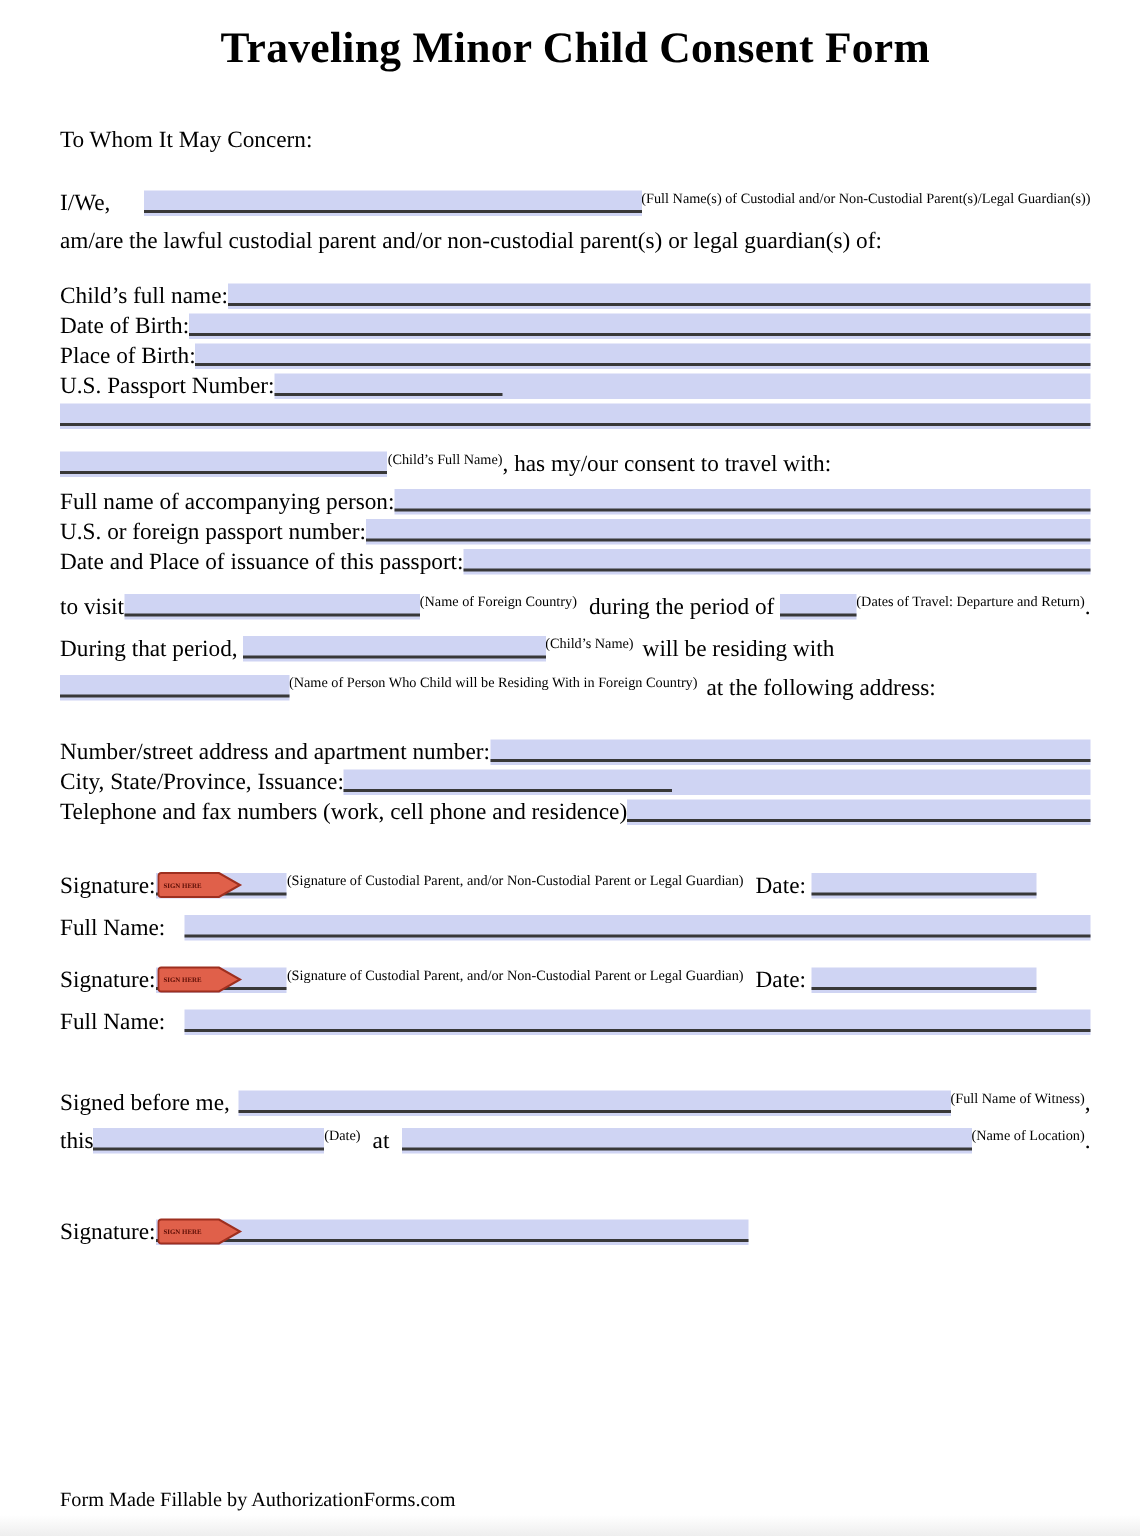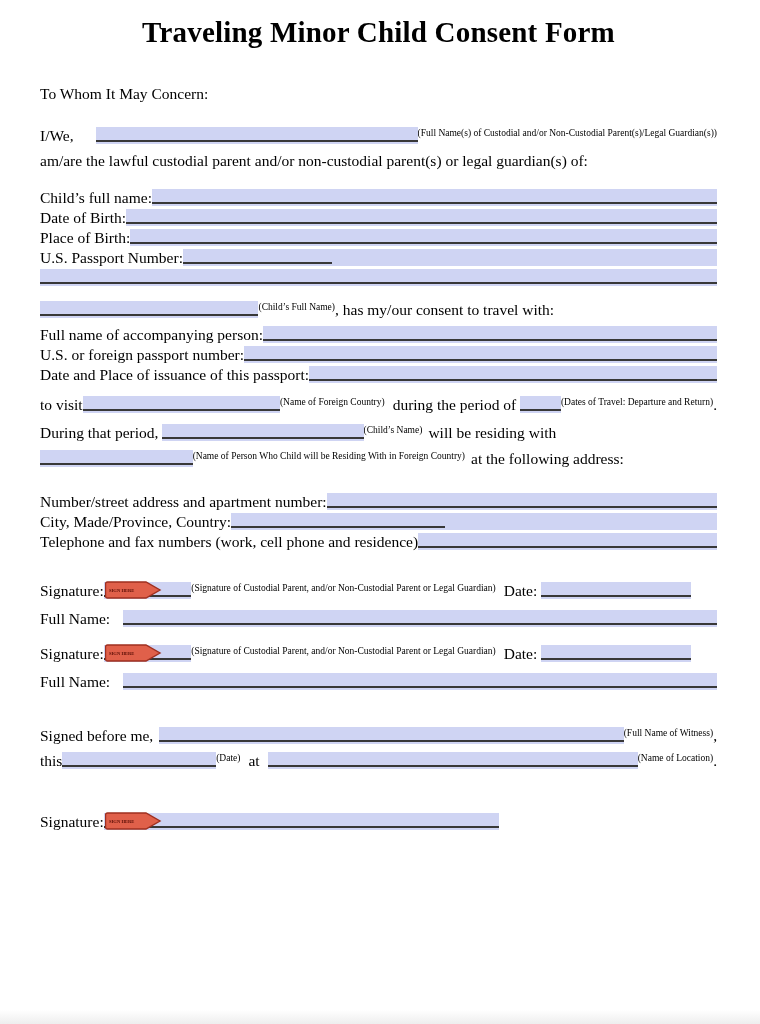--- a/index.html
+++ b/index.html
@@ -1,20 +1,20 @@
 <!DOCTYPE html>
 <html style="--field-background: #cfd4f3; --stamp-fill: #e0604a; --stamp-border: #9e2f1f; --stamp-text: #5a0d05;"><head>
 <meta charset="utf-8">
 <style>
   * { margin:0; padding:0; box-sizing:border-box; }
   html,body { background:#ffffff; }
   body { width:760px; height:1024px; font-family:"Liberation Serif","DejaVu Serif",serif; color:#000; }
   .page {
     position:relative; width:760px; height:1024px; overflow:hidden;
-    padding:16px 43px 0 40px; background:#fff;
+    padding:16px 33px 0 40px; background:#fff;
   }
   .page::after {
     content:""; position:absolute; left:0; right:0; bottom:0; height:14px;
     background:linear-gradient(#ffffff, #eeeeee); pointer-events:none;
   }
   h1.title { text-align:center; font-size:29px; font-weight:bold; letter-spacing:0.2px; }
   .salutation { margin-top:36px; font-size:15.5px; }
   .row { display:flex; align-items:flex-start; font-size:15.5px; }
   .lbl { line-height:17px; white-space:pre; }
   .field {
@@ -149,21 +149,21 @@
     </span>
     <span class="lbl ml6">at the following address:</span>
   </div>
 
   <div class="s-address">
     <div class="row frow">
       <span class="lbl">Number/street address and apartment number:</span>
       <span class="field flex"></span>
     </div>
     <div class="row frow">
-      <span class="lbl">City, Made/Province, Country:</span>
+      <span class="lbl">City, State/Province, Issuance:</span>
       <span class="field flex u44"></span>
     </div>
     <div class="row frow">
       <span class="lbl">Telephone and fax numbers (work, cell phone and residence)</span>
       <span class="field flex"></span>
     </div>
   </div>
 
   <div class="row s-sig1">
     <span class="lbl">Signature:</span>
@@ -229,14 +229,15 @@
   <div class="row s-finalsig">
     <span class="lbl">Signature:</span>
     <span class="field sigf" style="width:395px">
       <svg class="stamp" viewBox="0 0 57 18">
         <path d="M2.5,1 H41 L55,9 41,17 H2.5 A2,2 0 0 1 0.5,15 V3 A2,2 0 0 1 2.5,1 Z" fill="#e0604a" stroke="#9e2f1f" stroke-width="1.4"></path>
         <text x="4" y="10.8" font-size="4.6" font-weight="bold" fill="#5a0d05">SIGN HERE</text>
       </svg>
     </span>
   </div>
 
+  <div class="footer">Form Made Fillable by AuthorizationForms.com</div>
 
 </div>
 
 </body></html>

